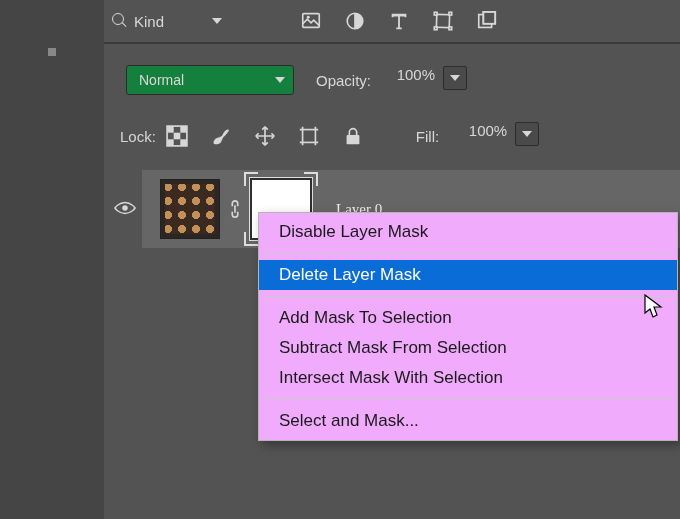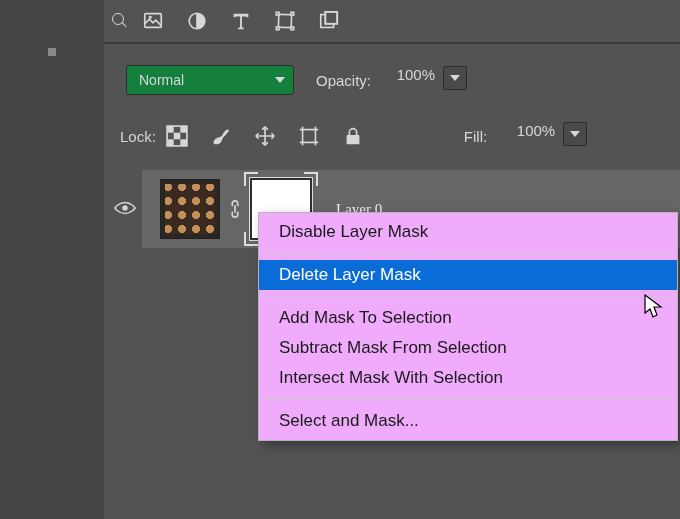--- a/index.html
+++ b/index.html
@@ -139,21 +139,21 @@
     font-size: 15px;
   }
   .caret-box {
     width: 22px; height: 22px;
     border: 1px solid #2c2c2c;
     background: #4a4a4a;
     border-radius: 2px;
     display: flex; align-items: center; justify-content: center;
   }
   .opacity-block { margin-left: 22px; display: flex; align-items: center; gap: 8px;}
-  .fill-block { margin-left: 100px; display: flex; align-items: center; gap: 12px;}
+  .fill-block { margin-left: 52px; display: flex; align-items: center; gap: 12px;}
 
   .lock-icons { display: flex; gap: 22px; margin-left: 10px; }
   .licon { width: 22px; height: 22px; display:flex; align-items:center; justify-content:center;}
   .licon svg { width: 22px; height: 22px; }
 
   
   .layer-row {
     margin-top: 14px;
     margin-left: 38px;
     height: 78px;
@@ -238,20 +238,24 @@
     pointer-events:none;
   }
 </style>
 </head>
 <body>
 
 <div class="topbar"></div>
 
 <div class="filter-row">
   <span class="search-glyph"></span>
+  <div class="kind-select">
+    <span>Kind</span>
+    <span class="caret-down"></span>
+  </div>
   <div class="filter-icons">
     <span class="ficon">
       <svg viewBox="0 0 24 24" fill="none" stroke="#d7d7d7" stroke-width="1.8">
           <rect x="3" y="4" width="18" height="15" rx="1"></rect>
           <path d="M3 15l5-5 4 4 3-3 6 6"></path>
           <circle cx="9" cy="8" r="1.6" fill="#d7d7d7" stroke="none"></circle>
         </svg>
     </span>
     <span class="ficon">
       <svg viewBox="0 0 24 24" fill="none" stroke="#d7d7d7" stroke-width="1.8">

